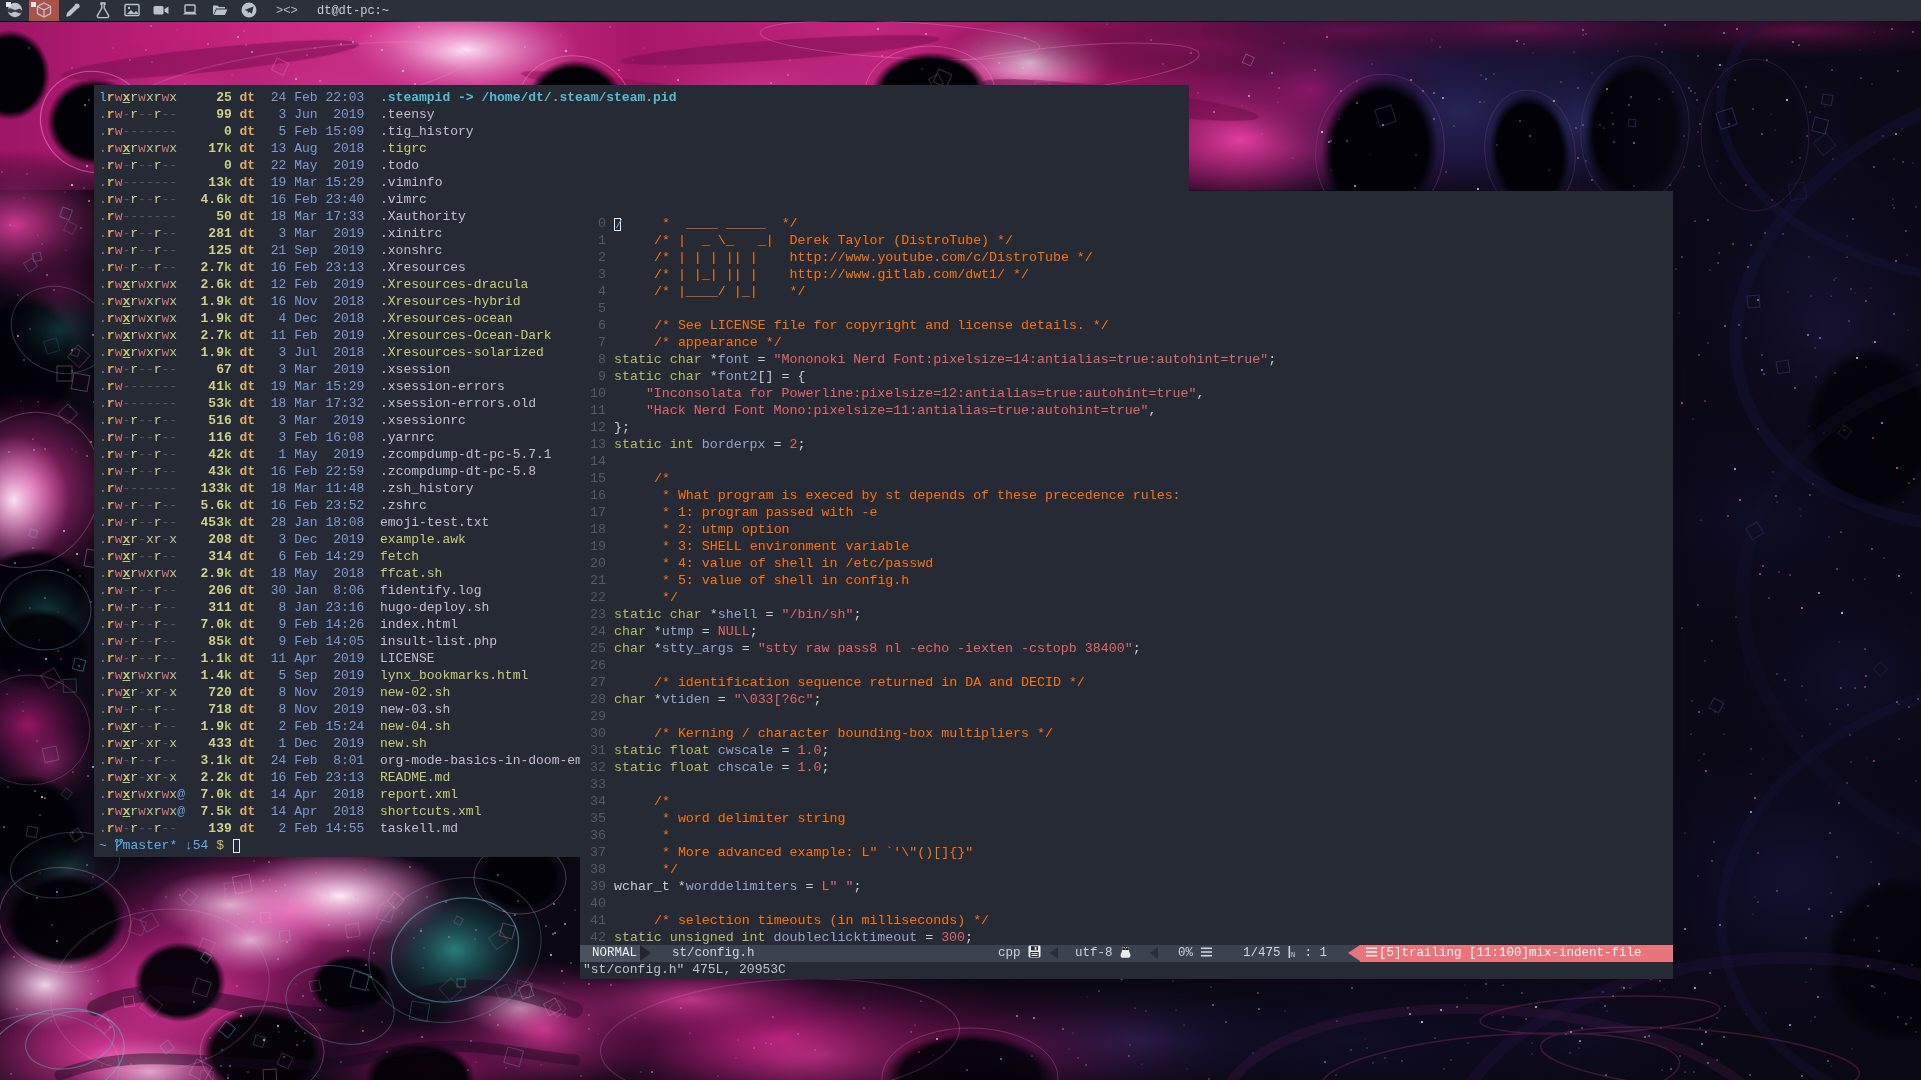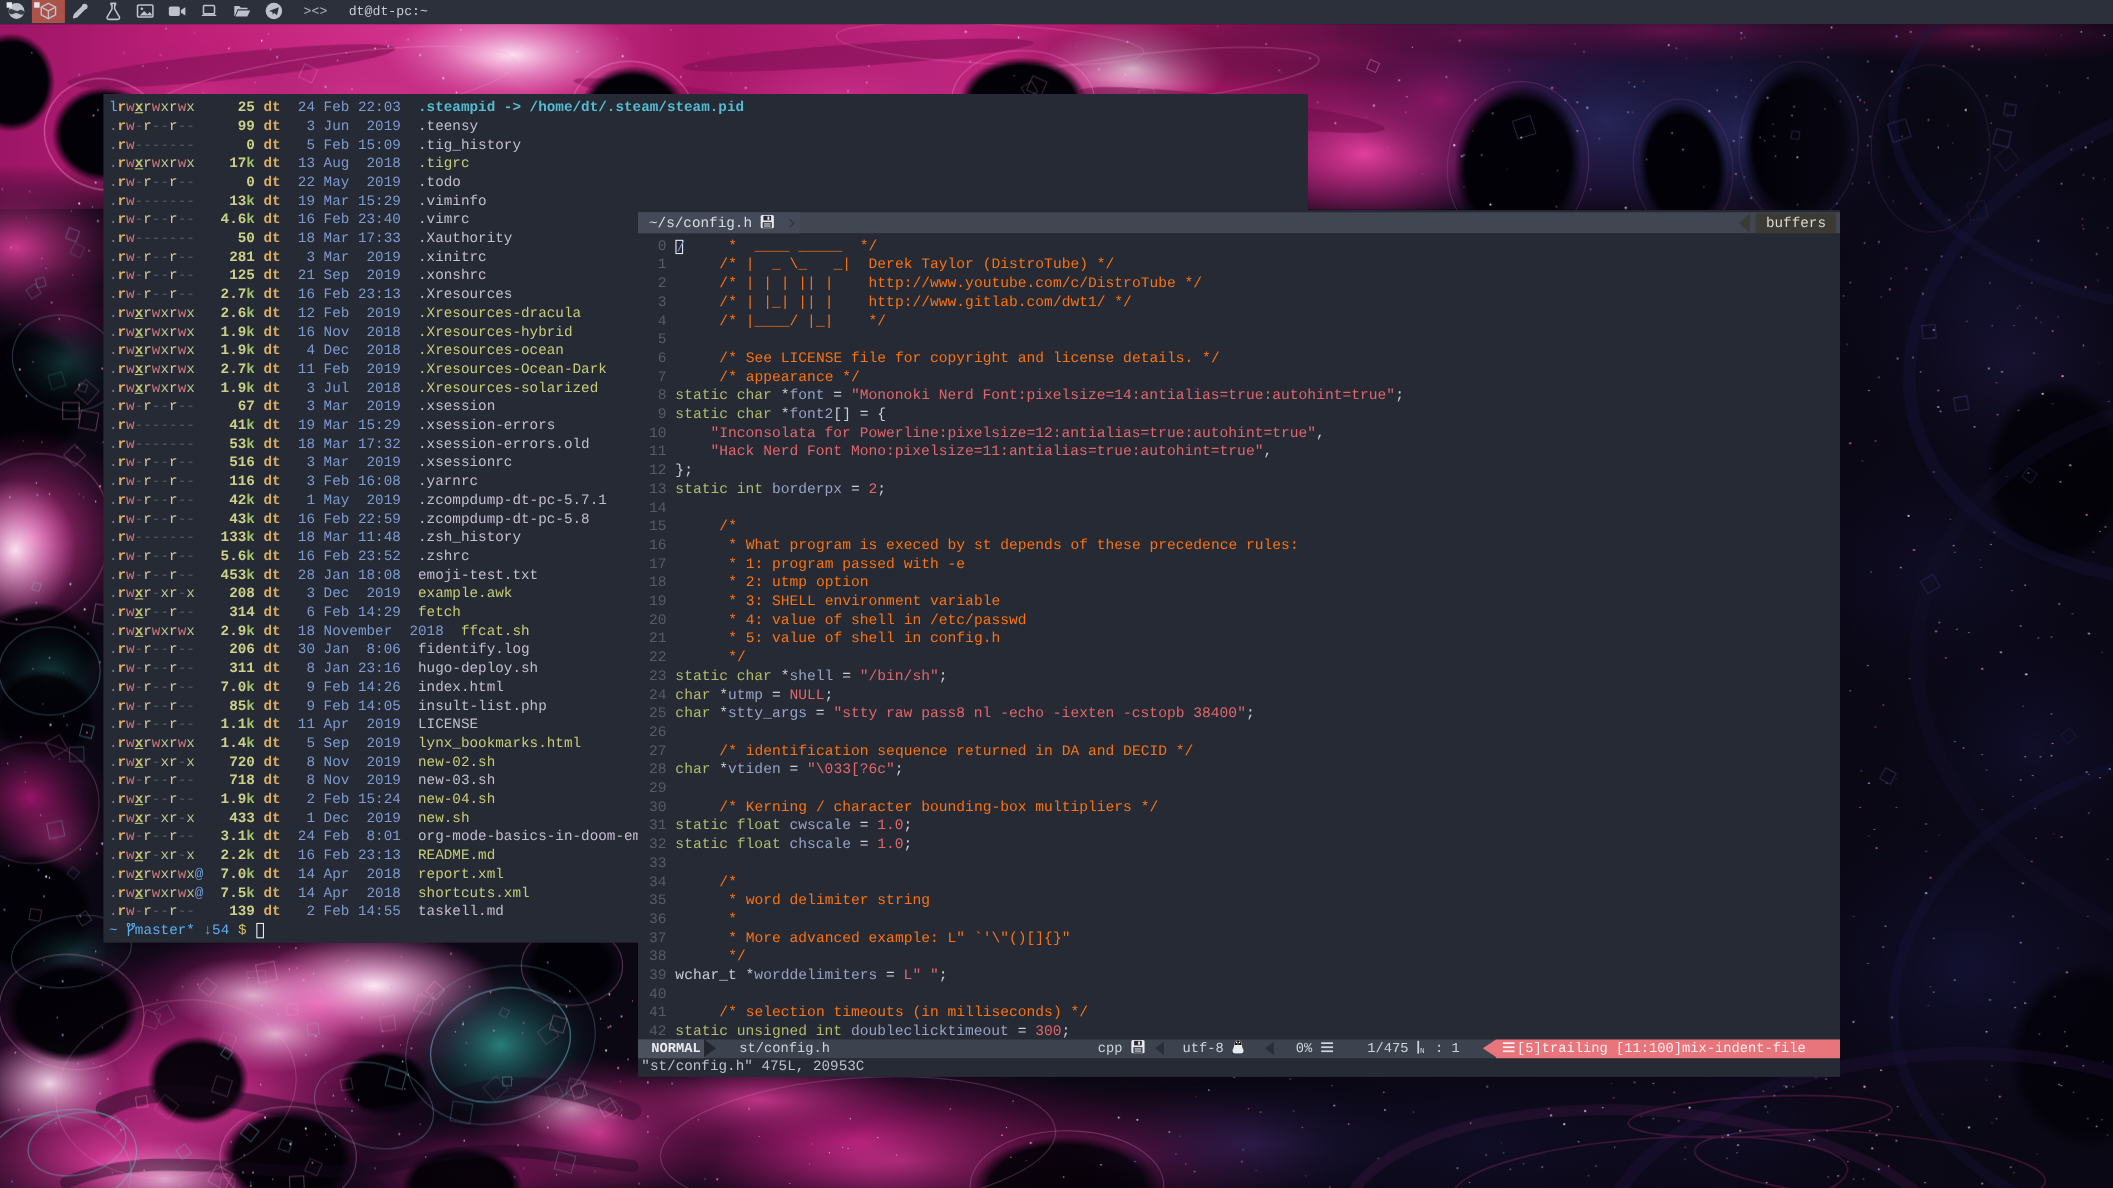--- a/index.html
+++ b/index.html
@@ -30,21 +30,21 @@
         border-right:10px solid #3b3a35; border-top:9px solid transparent; border-bottom:9px solid transparent; }
 #code { position:absolute; left:10px; top:24px; font-size:13.3px; line-height:17px; color:#c8ccd4; }
 .lnr { color:#555b67; } .c { color:#f97316;margin-left:40px; } .k { color:#b2bc6c; }
 .s { color:#e0666c; } .id { color:#97a3c6; } .p { color:#c8ccd4; }
 .cur2 { display:inline-block; width:6.8px; height:13px; position:relative; top:1px; margin-top:-1px; margin-right:1.2px;
          border:1.2px solid #e8eaf0; color:#6f96da; line-height:11px; text-align:center; }
 
 #sbar { position:absolute; left:0; top:754px; width:100%; height:17px; background:#3d434e;
         font-size:12.5px; line-height:17px; color:#ced2da; }
 #seg-normal { position:absolute; left:0; top:0; width:60px; height:17px; background:#4c515f;
-        color:#e8ebf0; font-weight:bold; padding-left:12px; }
+        color:#e8ebf0; font-weight:normal; padding-left:12px; }
 #arr1 { position:absolute; left:60px; top:0; width:0; height:0;
         border-left:11px solid #23262e; border-top:8.5px solid transparent; border-bottom:8.5px solid transparent; }
 .chevl { position:absolute; top:2px; width:0; height:0;
         border-right:8px solid #2a2e37; border-top:6.5px solid transparent; border-bottom:6.5px solid transparent; }
 #redarr { position:absolute; left:768px; top:0; width:0; height:0;
         border-right:12px solid #e8757c; border-top:8.5px solid transparent; border-bottom:8.5px solid transparent; }
 #seg-red { position:absolute; left:780px; top:0; right:0; height:17px; background:#e8757c;
         color:#fceced; padding-left:6px; }
 #msgline { position:absolute; left:3px; top:771px; font-size:13px; color:#bcc0c9; }
 
@@ -1125,21 +1125,21 @@
 <i class="pp">.</i><i class="pr">r</i><i class="pw">w</i><i class="pd">-</i><i class="pd">-</i><i class="pd">-</i><i class="pd">-</i><i class="pd">-</i><i class="pd">-</i><i class="pd">-</i>    <i class="sz">53</i><i class="un">k</i> <i class="us">dt</i>  <i class="dt">18 Mar 17:32</i>  <i class="fn">.xsession-errors.old</i>
 <i class="pp">.</i><i class="pr">r</i><i class="pw">w</i><i class="pd">-</i><i class="pg">r</i><i class="pd">-</i><i class="pd">-</i><i class="pg">r</i><i class="pd">-</i><i class="pd">-</i>    <i class="sz">516</i> <i class="us">dt</i>  <i class="dt"> 3 Mar  2019</i>  <i class="fn">.xsessionrc</i>
 <i class="pp">.</i><i class="pr">r</i><i class="pw">w</i><i class="pd">-</i><i class="pg">r</i><i class="pd">-</i><i class="pd">-</i><i class="pg">r</i><i class="pd">-</i><i class="pd">-</i>    <i class="sz">116</i> <i class="us">dt</i>  <i class="dt"> 3 Feb 16:08</i>  <i class="fn">.yarnrc</i>
 <i class="pp">.</i><i class="pr">r</i><i class="pw">w</i><i class="pd">-</i><i class="pg">r</i><i class="pd">-</i><i class="pd">-</i><i class="pg">r</i><i class="pd">-</i><i class="pd">-</i>    <i class="sz">42</i><i class="un">k</i> <i class="us">dt</i>  <i class="dt"> 1 May  2019</i>  <i class="fn">.zcompdump-dt-pc-5.7.1</i>
 <i class="pp">.</i><i class="pr">r</i><i class="pw">w</i><i class="pd">-</i><i class="pg">r</i><i class="pd">-</i><i class="pd">-</i><i class="pg">r</i><i class="pd">-</i><i class="pd">-</i>    <i class="sz">43</i><i class="un">k</i> <i class="us">dt</i>  <i class="dt">16 Feb 22:59</i>  <i class="fn">.zcompdump-dt-pc-5.8</i>
 <i class="pp">.</i><i class="pr">r</i><i class="pw">w</i><i class="pd">-</i><i class="pd">-</i><i class="pd">-</i><i class="pd">-</i><i class="pd">-</i><i class="pd">-</i><i class="pd">-</i>   <i class="sz">133</i><i class="un">k</i> <i class="us">dt</i>  <i class="dt">18 Mar 11:48</i>  <i class="fn">.zsh_history</i>
 <i class="pp">.</i><i class="pr">r</i><i class="pw">w</i><i class="pd">-</i><i class="pg">r</i><i class="pd">-</i><i class="pd">-</i><i class="pg">r</i><i class="pd">-</i><i class="pd">-</i>   <i class="sz">5.6</i><i class="un">k</i> <i class="us">dt</i>  <i class="dt">16 Feb 23:52</i>  <i class="fn">.zshrc</i>
 <i class="pp">.</i><i class="pr">r</i><i class="pw">w</i><i class="pd">-</i><i class="pg">r</i><i class="pd">-</i><i class="pd">-</i><i class="pg">r</i><i class="pd">-</i><i class="pd">-</i>   <i class="sz">453</i><i class="un">k</i> <i class="us">dt</i>  <i class="dt">28 Jan 18:08</i>  <i class="fn">emoji-test.txt</i>
 <i class="pp">.</i><i class="pr">r</i><i class="pw">w</i><i class="px">x</i><i class="pg">r</i><i class="pd">-</i><i class="pgx">x</i><i class="pg">r</i><i class="pd">-</i><i class="pgx">x</i>    <i class="sz">208</i> <i class="us">dt</i>  <i class="dt"> 3 Dec  2019</i>  <i class="fe">example.awk</i>
 <i class="pp">.</i><i class="pr">r</i><i class="pw">w</i><i class="px">x</i><i class="pg">r</i><i class="pd">-</i><i class="pd">-</i><i class="pg">r</i><i class="pd">-</i><i class="pd">-</i>    <i class="sz">314</i> <i class="us">dt</i>  <i class="dt"> 6 Feb 14:29</i>  <i class="fe">fetch</i>
-<i class="pp">.</i><i class="pr">r</i><i class="pw">w</i><i class="px">x</i><i class="pg">r</i><i class="pw">w</i><i class="pgx">x</i><i class="pg">r</i><i class="pw">w</i><i class="pgx">x</i>   <i class="sz">2.9</i><i class="un">k</i> <i class="us">dt</i>  <i class="dt">18 November  2018</i>  <i class="fe">ffcat.sh</i>
+<i class="pp">.</i><i class="pr">r</i><i class="pw">w</i><i class="px">x</i><i class="pg">r</i><i class="pw">w</i><i class="pgx">x</i><i class="pg">r</i><i class="pw">w</i><i class="pgx">x</i>   <i class="sz">2.9</i><i class="un">k</i> <i class="us">dt</i>  <i class="dt">18 May  2018</i>  <i class="fe">ffcat.sh</i>
 <i class="pp">.</i><i class="pr">r</i><i class="pw">w</i><i class="pd">-</i><i class="pg">r</i><i class="pd">-</i><i class="pd">-</i><i class="pg">r</i><i class="pd">-</i><i class="pd">-</i>    <i class="sz">206</i> <i class="us">dt</i>  <i class="dt">30 Jan  8:06</i>  <i class="fn">fidentify.log</i>
 <i class="pp">.</i><i class="pr">r</i><i class="pw">w</i><i class="pd">-</i><i class="pg">r</i><i class="pd">-</i><i class="pd">-</i><i class="pg">r</i><i class="pd">-</i><i class="pd">-</i>    <i class="sz">311</i> <i class="us">dt</i>  <i class="dt"> 8 Jan 23:16</i>  <i class="fn">hugo-deploy.sh</i>
 <i class="pp">.</i><i class="pr">r</i><i class="pw">w</i><i class="pd">-</i><i class="pg">r</i><i class="pd">-</i><i class="pd">-</i><i class="pg">r</i><i class="pd">-</i><i class="pd">-</i>   <i class="sz">7.0</i><i class="un">k</i> <i class="us">dt</i>  <i class="dt"> 9 Feb 14:26</i>  <i class="fn">index.html</i>
 <i class="pp">.</i><i class="pr">r</i><i class="pw">w</i><i class="pd">-</i><i class="pg">r</i><i class="pd">-</i><i class="pd">-</i><i class="pg">r</i><i class="pd">-</i><i class="pd">-</i>    <i class="sz">85</i><i class="un">k</i> <i class="us">dt</i>  <i class="dt"> 9 Feb 14:05</i>  <i class="fn">insult-list.php</i>
 <i class="pp">.</i><i class="pr">r</i><i class="pw">w</i><i class="pd">-</i><i class="pg">r</i><i class="pd">-</i><i class="pd">-</i><i class="pg">r</i><i class="pd">-</i><i class="pd">-</i>   <i class="sz">1.1</i><i class="un">k</i> <i class="us">dt</i>  <i class="dt">11 Apr  2019</i>  <i class="fn">LICENSE</i>
 <i class="pp">.</i><i class="pr">r</i><i class="pw">w</i><i class="px">x</i><i class="pg">r</i><i class="pw">w</i><i class="pgx">x</i><i class="pg">r</i><i class="pw">w</i><i class="pgx">x</i>   <i class="sz">1.4</i><i class="un">k</i> <i class="us">dt</i>  <i class="dt"> 5 Sep  2019</i>  <i class="fe">lynx_bookmarks.html</i>
 <i class="pp">.</i><i class="pr">r</i><i class="pw">w</i><i class="px">x</i><i class="pg">r</i><i class="pd">-</i><i class="pgx">x</i><i class="pg">r</i><i class="pd">-</i><i class="pgx">x</i>    <i class="sz">720</i> <i class="us">dt</i>  <i class="dt"> 8 Nov  2019</i>  <i class="fe">new-02.sh</i>
 <i class="pp">.</i><i class="pr">r</i><i class="pw">w</i><i class="pd">-</i><i class="pg">r</i><i class="pd">-</i><i class="pd">-</i><i class="pg">r</i><i class="pd">-</i><i class="pd">-</i>    <i class="sz">718</i> <i class="us">dt</i>  <i class="dt"> 8 Nov  2019</i>  <i class="fn">new-03.sh</i>
 <i class="pp">.</i><i class="pr">r</i><i class="pw">w</i><i class="px">x</i><i class="pg">r</i><i class="pd">-</i><i class="pd">-</i><i class="pg">r</i><i class="pd">-</i><i class="pd">-</i>   <i class="sz">1.9</i><i class="un">k</i> <i class="us">dt</i>  <i class="dt"> 2 Feb 15:24</i>  <i class="fe">new-04.sh</i>
 <i class="pp">.</i><i class="pr">r</i><i class="pw">w</i><i class="px">x</i><i class="pg">r</i><i class="pd">-</i><i class="pgx">x</i><i class="pg">r</i><i class="pd">-</i><i class="pgx">x</i>    <i class="sz">433</i> <i class="us">dt</i>  <i class="dt"> 1 Dec  2019</i>  <i class="fe">new.sh</i>
@@ -1148,32 +1148,20 @@
 <i class="pp">.</i><i class="pr">r</i><i class="pw">w</i><i class="px">x</i><i class="pg">r</i><i class="pw">w</i><i class="pgx">x</i><i class="pg">r</i><i class="pw">w</i><i class="pgx">x</i><i class="pat">@</i>  <i class="sz">7.0</i><i class="un">k</i> <i class="us">dt</i>  <i class="dt">14 Apr  2018</i>  <i class="fe">report.xml</i>
 <i class="pp">.</i><i class="pr">r</i><i class="pw">w</i><i class="px">x</i><i class="pg">r</i><i class="pw">w</i><i class="pgx">x</i><i class="pg">r</i><i class="pw">w</i><i class="pgx">x</i><i class="pat">@</i>  <i class="sz">7.5</i><i class="un">k</i> <i class="us">dt</i>  <i class="dt">14 Apr  2018</i>  <i class="fe">shortcuts.xml</i>
 <i class="pp">.</i><i class="pr">r</i><i class="pw">w</i><i class="pd">-</i><i class="pg">r</i><i class="pd">-</i><i class="pd">-</i><i class="pg">r</i><i class="pd">-</i><i class="pd">-</i>    <i class="sz">139</i> <i class="us">dt</i>  <i class="dt"> 2 Feb 14:55</i>  <i class="fn">taskell.md</i>
 <i class="pb">~ </i><i class="pb"></i><svg width="8" height="12" viewBox="0 0 8 12" style="vertical-align:-2px">
         <circle cx="1.8" cy="1.8" r="1.3" fill="none" stroke="#5aaef0" stroke-width="1.1"></circle>
         <circle cx="6.2" cy="1.8" r="1.3" fill="none" stroke="#5aaef0" stroke-width="1.1"></circle>
         <path d="M1.8 3.2 L1.8 12 M6.2 3.2 C6.2 7 1.8 5.5 1.8 9" fill="none" stroke="#5aaef0" stroke-width="1.2"></path>
       </svg><i class="pb">master* ↓54</i> <i class="do">$</i> <i class="cur"> </i></pre>
   </div>
 <div class="term" id="rterm">
-  <div id="tabbar">
-    <div id="tab1">~/s/config.h <svg width="13" height="13" viewBox="0 0 13 13" style="vertical-align:-2px">
-          <rect x="0.5" y="0.5" width="12" height="12" rx="1.4" fill="#e7eaef"></rect>
-          <rect x="3" y="1.2" width="7" height="4.2" fill="#262a34"></rect>
-          <rect x="6.7" y="1.8" width="1.7" height="3" fill="#e7eaef"></rect>
-          <rect x="2.4" y="7" width="8.2" height="5" fill="#262a34"></rect>
-          <rect x="3.4" y="8.1" width="6.2" height="1" fill="#e7eaef"></rect>
-          <rect x="3.4" y="10" width="6.2" height="1" fill="#e7eaef"></rect>
-        </svg> <i style="display:inline-block;width:6px;height:6px;border-top:1.8px solid #2c3038;border-right:1.8px solid #2c3038;transform:rotate(45deg);margin-left:3px"></i></div>
-    <div id="bufarr"></div>
-      <div id="bufchip">buffers</div>
-  </div>
   <pre id="code"><i class="lnr"> 0</i> <i class="cur2">/</i><i class="c">*  ____ _____  */</i>
 <i class="lnr"> 1</i> <i class="c">/* |  _ \_   _|  Derek Taylor (DistroTube) */</i>
 <i class="lnr"> 2</i> <i class="c">/* | | | || |    http://www.youtube.com/c/DistroTube */</i>
 <i class="lnr"> 3</i> <i class="c">/* | |_| || |    http://www.gitlab.com/dwt1/ */</i>
 <i class="lnr"> 4</i> <i class="c">/* |____/ |_|    */</i>
 <i class="lnr"> 5</i> 
 <i class="lnr"> 6</i> <i class="c">/* See LICENSE file for copyright and license details. */</i>
 <i class="lnr"> 7</i> <i class="c">/* appearance */</i>
 <i class="lnr"> 8</i> <i class="k">static char</i><i class="p"> *</i><i class="id">font</i><i class="p"> = </i><i class="s">"Mononoki Nerd Font:pixelsize=14:antialias=true:autohint=true"</i><i class="p">;</i>
 <i class="lnr"> 9</i> <i class="k">static char</i><i class="p"> *</i><i class="id">font2</i><i class="p">[] = {</i>

